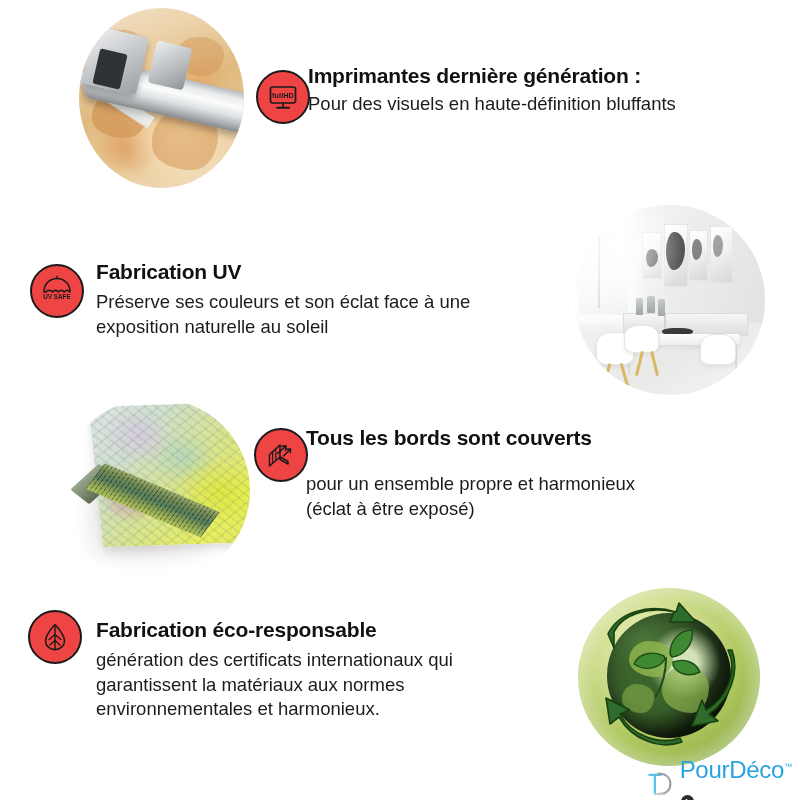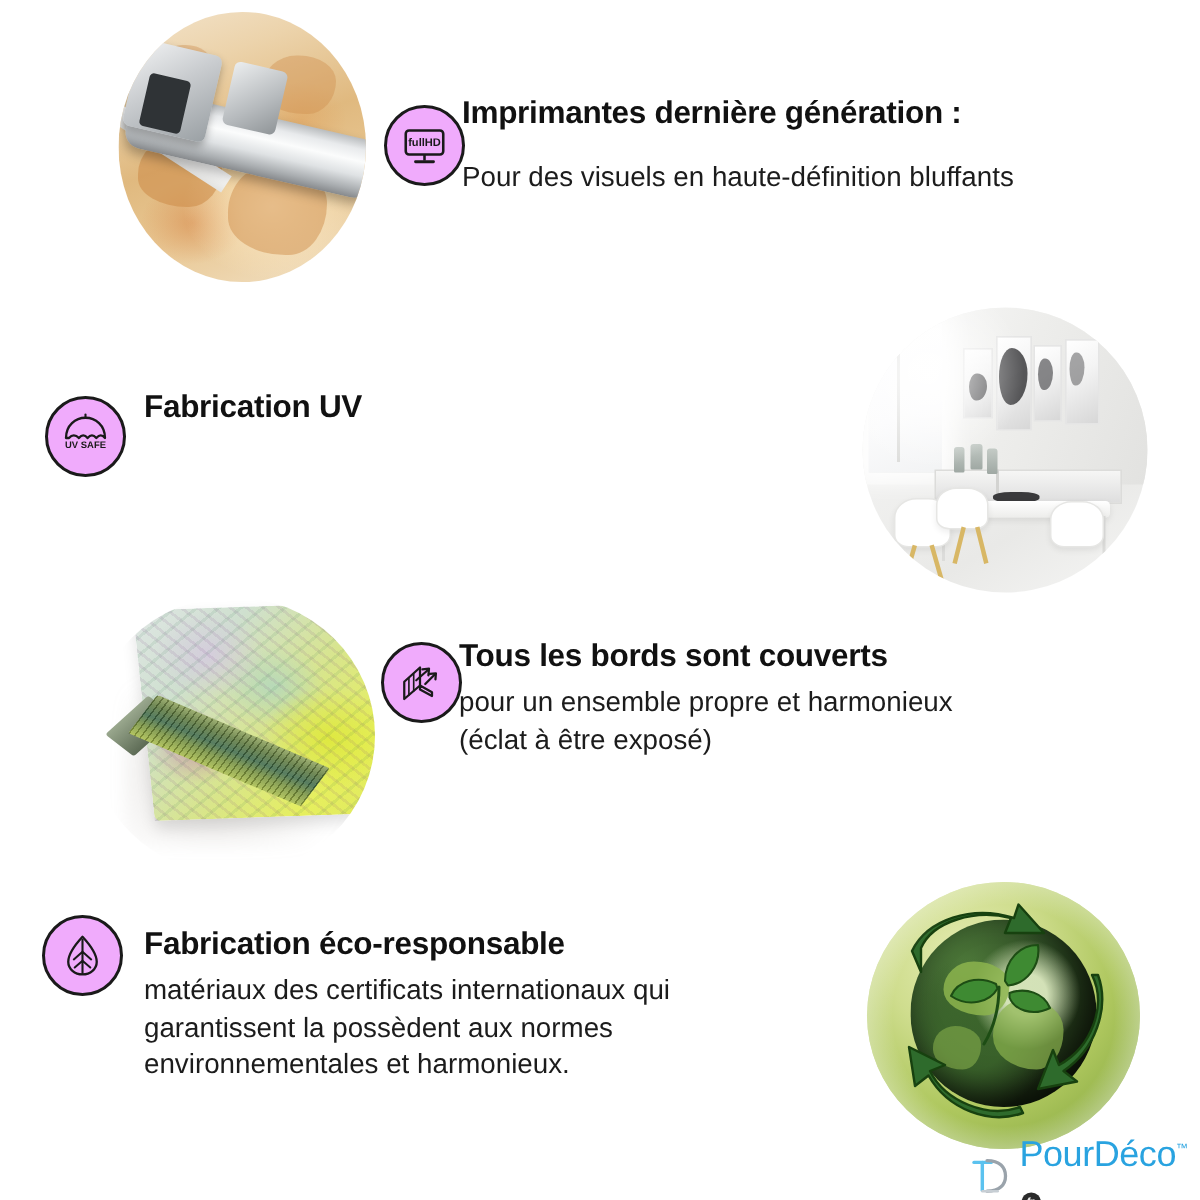--- a/index.html
+++ b/index.html
@@ -23,21 +23,21 @@
   
   .icon-badge {
     position: absolute;
     width: 54px;
     height: 54px;
     border: 2px solid #1a1a1a;
     border-radius: 50%;
     display: flex;
     align-items: center;
     justify-content: center;
-    background: #f0abfc;
+    background: #ef4444;
   }
   .icon-badge svg { display: block; }
 
   
   .feature-title {
     font-size: 21px;
     font-weight: bold;
     color: #111111;
     letter-spacing: -0.2px;
     line-height: 1.2;
@@ -328,21 +328,21 @@
     <svg width="34" height="34" viewBox="0 0 34 34">
       <rect x="4.5" y="7" width="25" height="16" rx="2.2" fill="none" stroke="#1a1a1a" stroke-width="1.7"></rect>
       <path d="M17 23 V27" stroke="#1a1a1a" stroke-width="1.7"></path>
       <path d="M11 27.8 H23" stroke="#1a1a1a" stroke-width="1.9" stroke-linecap="round"></path>
       <text x="17" y="17.6" font-family="Liberation Sans, sans-serif" font-size="7.4" font-weight="bold" fill="#1a1a1a" text-anchor="middle">fullHD</text>
     </svg>
   </div>
 
   <div style="position:absolute; left:308px; top:63px;">
     <div class="feature-title">Imprimantes dernière génération :</div>
-    <div class="feature-desc" style="margin-top:18px;">
+    <div class="feature-desc" style="margin-top:4px;">
       <div>Pour des visuels en haute-définition bluffants</div>
     </div>
   </div>
 
   <div class="photo" id="photo-room">
     <div class="wall"></div>
     <div class="window"></div>
     <div class="win-bar"></div>
 
     <div class="canvas-panel" style="left:35%;top:14%;width:11%;height:25%;">
@@ -384,20 +384,24 @@
       <path d="M5 19 C5 10.5 11.3 5.5 18 5.5 C24.7 5.5 31 10.5 31 19
                C29 16.6 27.4 16.6 25.2 19 C23.2 16.6 21.4 16.6 19.4 19
                C17.4 16.6 15.6 16.6 13.6 19 C11.4 16.6 9 16.6 7 19 Z" fill="none" stroke="#1a1a1a" stroke-width="1.55" stroke-linejoin="round"></path>
       <path d="M18 5.5 V3.4" stroke="#1a1a1a" stroke-width="1.4" stroke-linecap="round"></path>
       <text x="18" y="25.8" font-family="Liberation Sans, sans-serif" font-size="6.3" font-weight="bold" fill="#1a1a1a" text-anchor="middle">UV SAFE</text>
     </svg>
   </div>
 
   <div style="position:absolute; left:96px; top:259px;">
     <div class="feature-title">Fabrication UV</div>
+    <div class="feature-desc" style="margin-top:6px;">
+      <div>Préserve ses couleurs et son éclat face à une</div>
+      <div>exposition naturelle au soleil</div>
+    </div>
   </div>
 
   <div class="photo" id="photo-canvas">
     <div class="shadow"></div>
     <div class="face"></div>
     <div class="edge2"></div>
     <div class="edge"></div>
   </div>
 
   <div class="icon-badge" style="left:254px; top:428px;">
@@ -407,21 +411,21 @@
       <path d="M9.6 15 L9.6 26.6 M12.8 12.2 L12.8 24" stroke="#1a1a1a" stroke-width="1.1"></path>
       <path d="M14.5 16.5 L22.5 9.5" stroke="#1a1a1a" stroke-width="1.5" stroke-linecap="round"></path>
       <path d="M18.6 9.2 L23 8.8 L22.6 13.2" fill="none" stroke="#1a1a1a" stroke-width="1.5" stroke-linecap="round" stroke-linejoin="round"></path>
       <path d="M20.5 19 L27 12.5" stroke="#1a1a1a" stroke-width="1.5" stroke-linecap="round"></path>
       <path d="M23.6 12.2 L27.6 11.9 L27.3 15.9" fill="none" stroke="#1a1a1a" stroke-width="1.5" stroke-linecap="round" stroke-linejoin="round"></path>
     </svg>
   </div>
 
   <div style="position:absolute; left:306px; top:425px;">
     <div class="feature-title">Tous les bords sont couverts</div>
-    <div class="feature-desc" style="margin-top:6px;">
+    <div class="feature-desc" style="margin-top:22px;">
       <div>pour un ensemble propre et harmonieux</div>
       <div>(éclat à être exposé)</div>
     </div>
   </div>
 
   <div class="photo" id="photo-globe">
     <div class="earth"></div>
     <div class="cont" style="left:28%;top:30%;width:24%;height:20%;"></div>
     <div class="cont" style="left:46%;top:44%;width:26%;height:26%;opacity:.7;"></div>
     <div class="cont" style="left:24%;top:54%;width:18%;height:16%;opacity:.55;"></div>
@@ -451,22 +455,22 @@
                C11.8 29.6 7.5 26 7.5 21.2 C7.5 16.5 11 11 17 4.5 Z" fill="none" stroke="#1a1a1a" stroke-width="1.55" stroke-linejoin="round"></path>
       <path d="M17 6 V29.6" stroke="#1a1a1a" stroke-width="1.4"></path>
       <path d="M17 14.5 L11.2 19.6 M17 14.5 L22.8 19.6
                M17 20.5 L11.8 25 M17 20.5 L22.2 25" fill="none" stroke="#1a1a1a" stroke-width="1.35" stroke-linecap="round"></path>
     </svg>
   </div>
 
   <div style="position:absolute; left:96px; top:617px;">
     <div class="feature-title">Fabrication éco-responsable</div>
     <div class="feature-desc" style="margin-top:6px;">
-      <div>matériaux des certificats internationaux qui</div>
-      <div>garantissent la possèdent aux normes</div>
+      <div>génération des certificats internationaux qui</div>
+      <div>garantissent la matériaux aux normes</div>
       <div>environnementales et harmonieux.</div>
     </div>
   </div>
 
   <div id="logo">
     <svg width="30" height="30" viewBox="0 0 30 30">
       <path d="M3.5 5.5 H15.5" stroke="#5bc2ef" stroke-width="2.4" stroke-linecap="round"></path>
       <path d="M9.3 5.5 V25" stroke="#5bc2ef" stroke-width="2.4" stroke-linecap="round"></path>
       <path d="M12.6 4.2 C21.5 4.2 25.5 9 25.5 15 C25.5 21 21.5 25.6 12.6 25.6" fill="none" stroke="#9aa3ab" stroke-width="2.3" stroke-linecap="round"></path>
       <path d="M9.3 25.6 H20" stroke="#c7ced4" stroke-width="1.8" stroke-linecap="round"></path>

